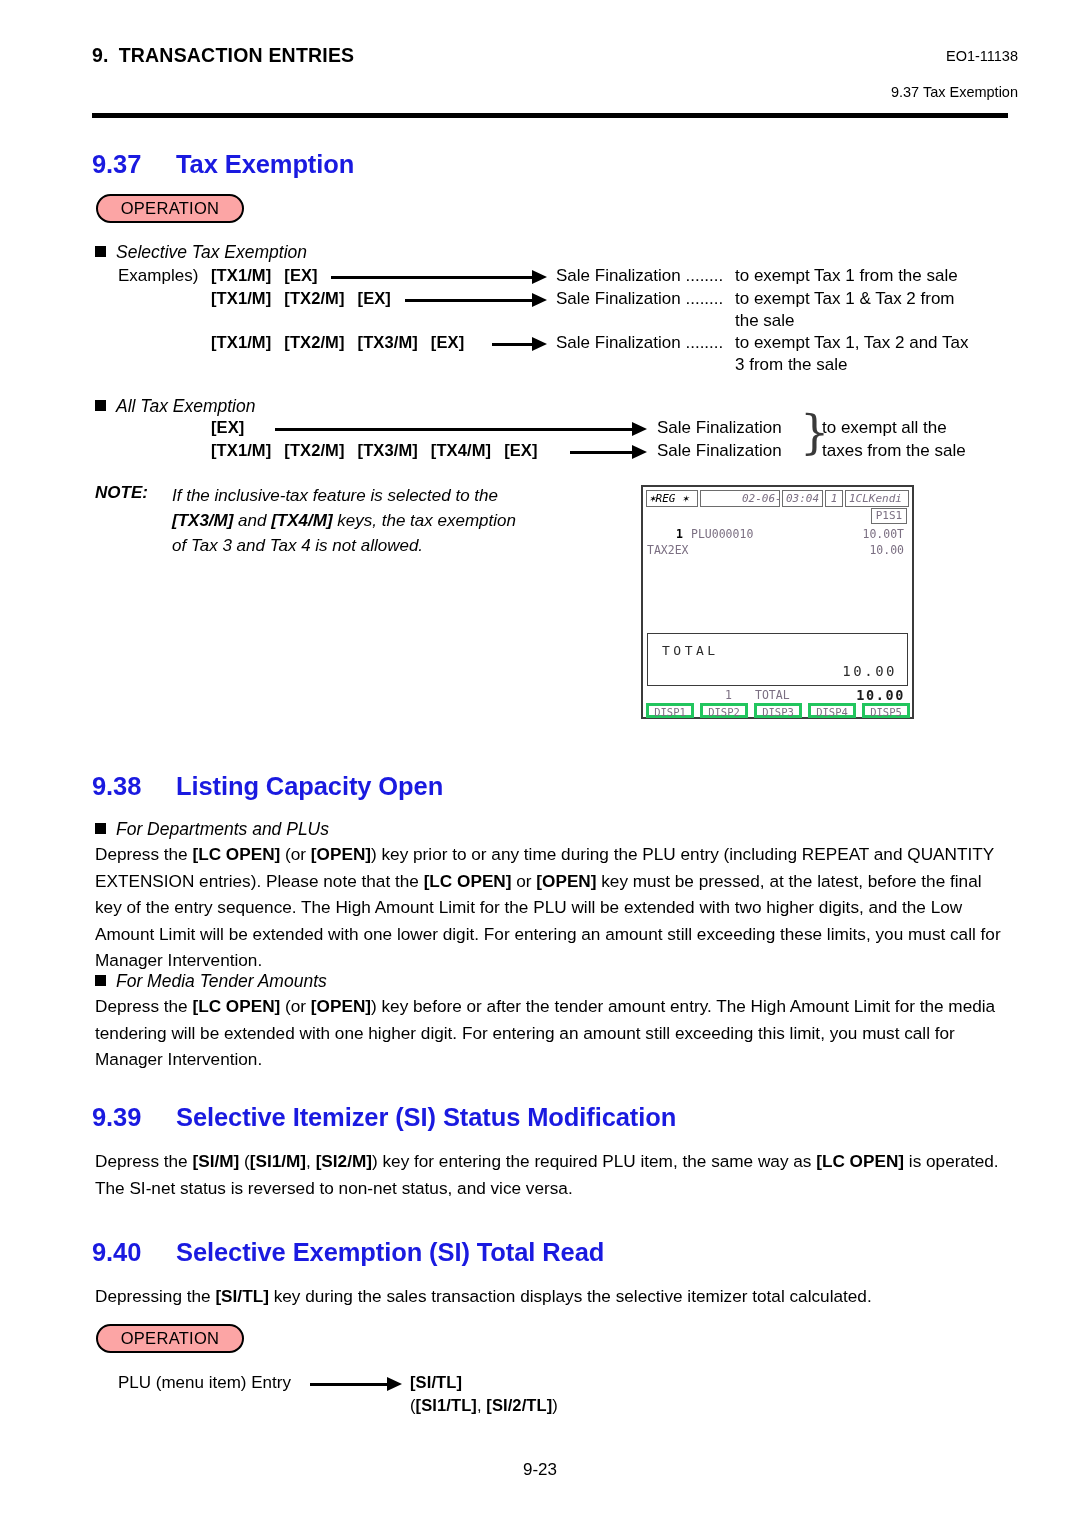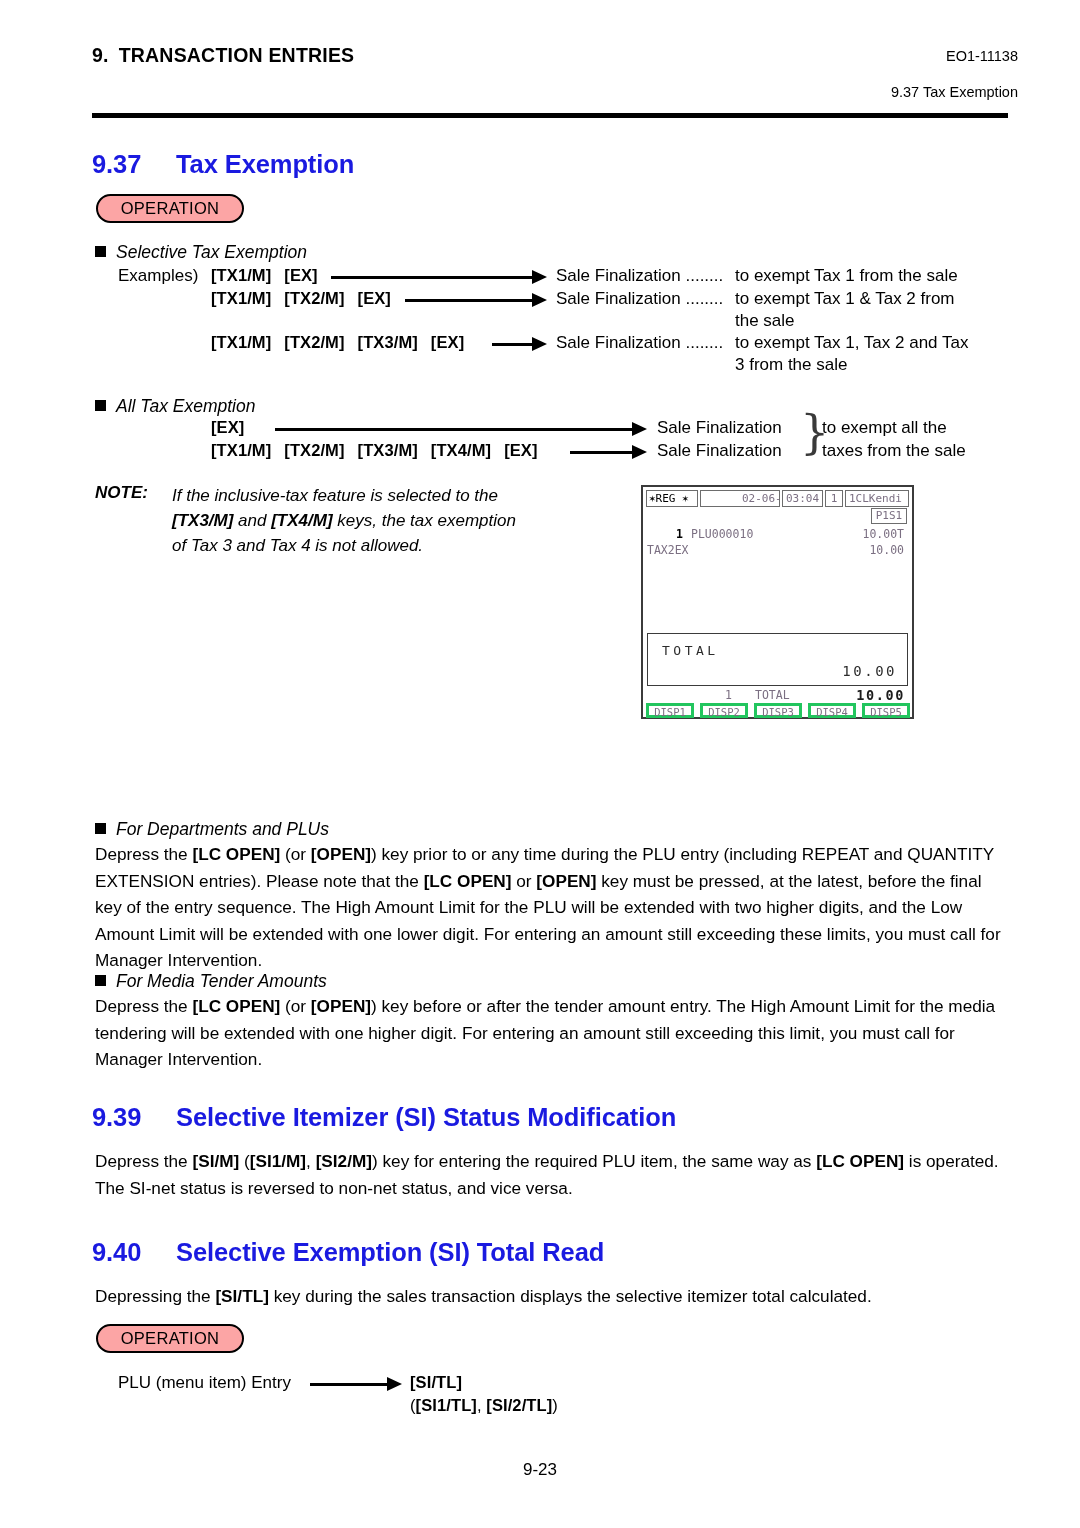--- a/index.html
+++ b/index.html
@@ -165,20 +165,21 @@
     background: #ffffff;
     box-sizing: border-box;
     font-family: "DejaVu Sans Mono", monospace;
     color: #7b6f82;
   }
   .pos-status {
     position: absolute;
     left: 3px; top: 3px;
     width: 300px; height: 17px;
     font-size: 11px;
+    font-style: italic;
   }
   .pos-status .cell {
     position: absolute;
     top: 0;
     height: 17px;
     border: 1px solid #6d6d6d;
     box-sizing: border-box;
     line-height: 15px;
     white-space: nowrap;
     overflow: hidden;
@@ -421,20 +422,23 @@
 
     <div class="pos-disp">
       <div class="btn" style="left:0px;">DISP1</div>
       <div class="btn" style="left:54px;">DISP2</div>
       <div class="btn" style="left:108px;">DISP3</div>
       <div class="btn" style="left:162px;text-align:center;">DISP4</div>
       <div class="btn" style="left:216px;">DISP5</div>
     </div>
   </div>
 
+  <div class="h2" style="left:92px; top:772px;">
+    <span class="n">9.38</span><span>Listing Capacity Open</span>
+  </div>
 
   <div class="bullet-head" style="left:95px; top:819px;">
     <span class="sq"></span><span>For Departments and PLUs</span>
   </div>
   <div class="para" style="left:95px; top:841px; width:915px;">Depress the <b>[LC OPEN]</b> (or <b>[OPEN]</b>) key prior to or any time during the PLU entry (including REPEAT and QUANTITY EXTENSION entries). Please note that the <b>[LC OPEN]</b> or <b>[OPEN]</b> key must be pressed, at the latest, before the final key of the entry sequence. The High Amount Limit for the PLU will be extended with two higher digits, and the Low Amount Limit will be extended with one lower digit. For entering an amount still exceeding these limits, you must call for Manager Intervention.</div>
 
   <div class="bullet-head" style="left:95px; top:971px;">
     <span class="sq"></span><span>For Media Tender Amounts</span>
   </div>
   <div class="para" style="left:95px; top:993px; width:915px;">Depress the <b>[LC OPEN]</b> (or <b>[OPEN]</b>) key before or after the tender amount entry. The High Amount Limit for the media tendering will be extended with one higher digit. For entering an amount still exceeding this limit, you must call for Manager Intervention.</div>

